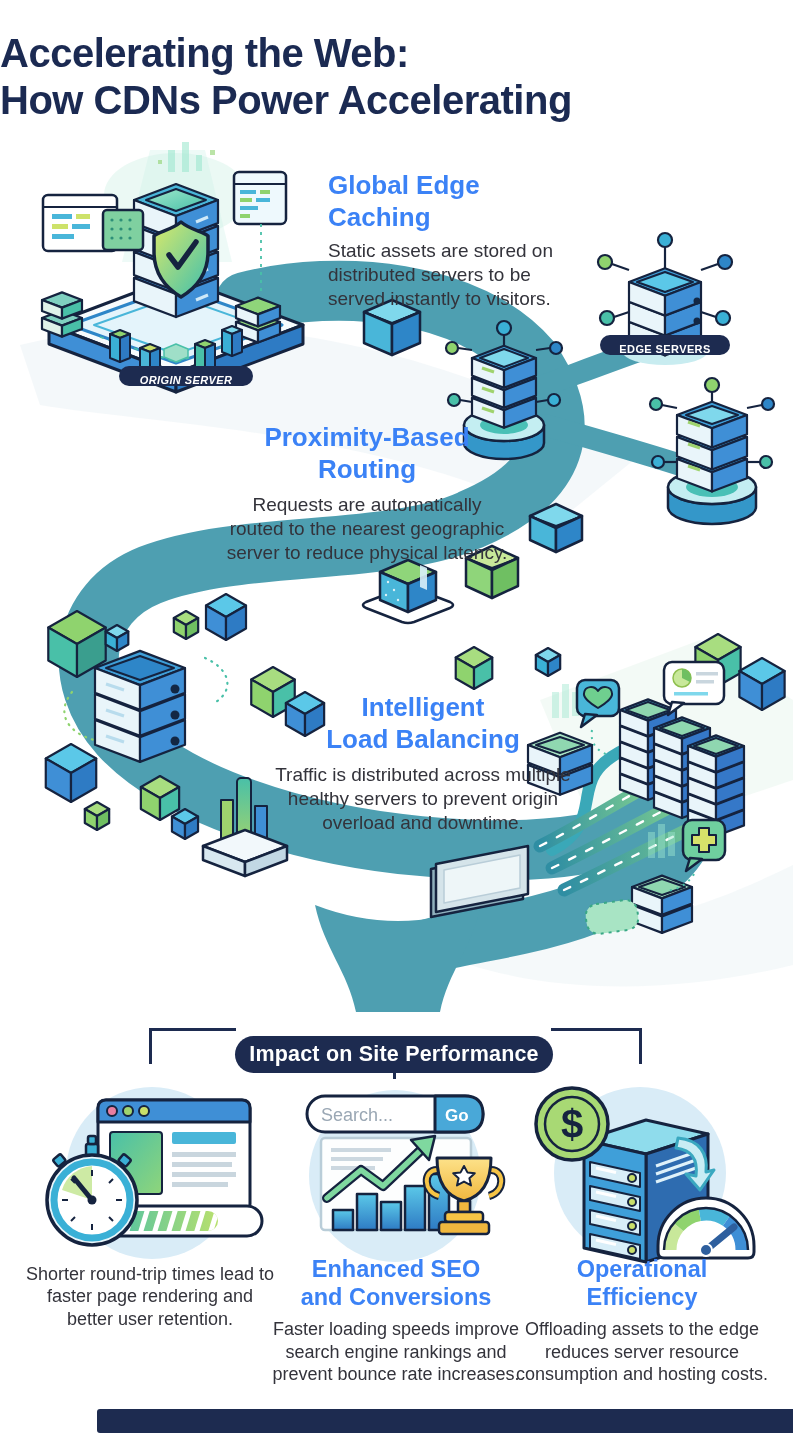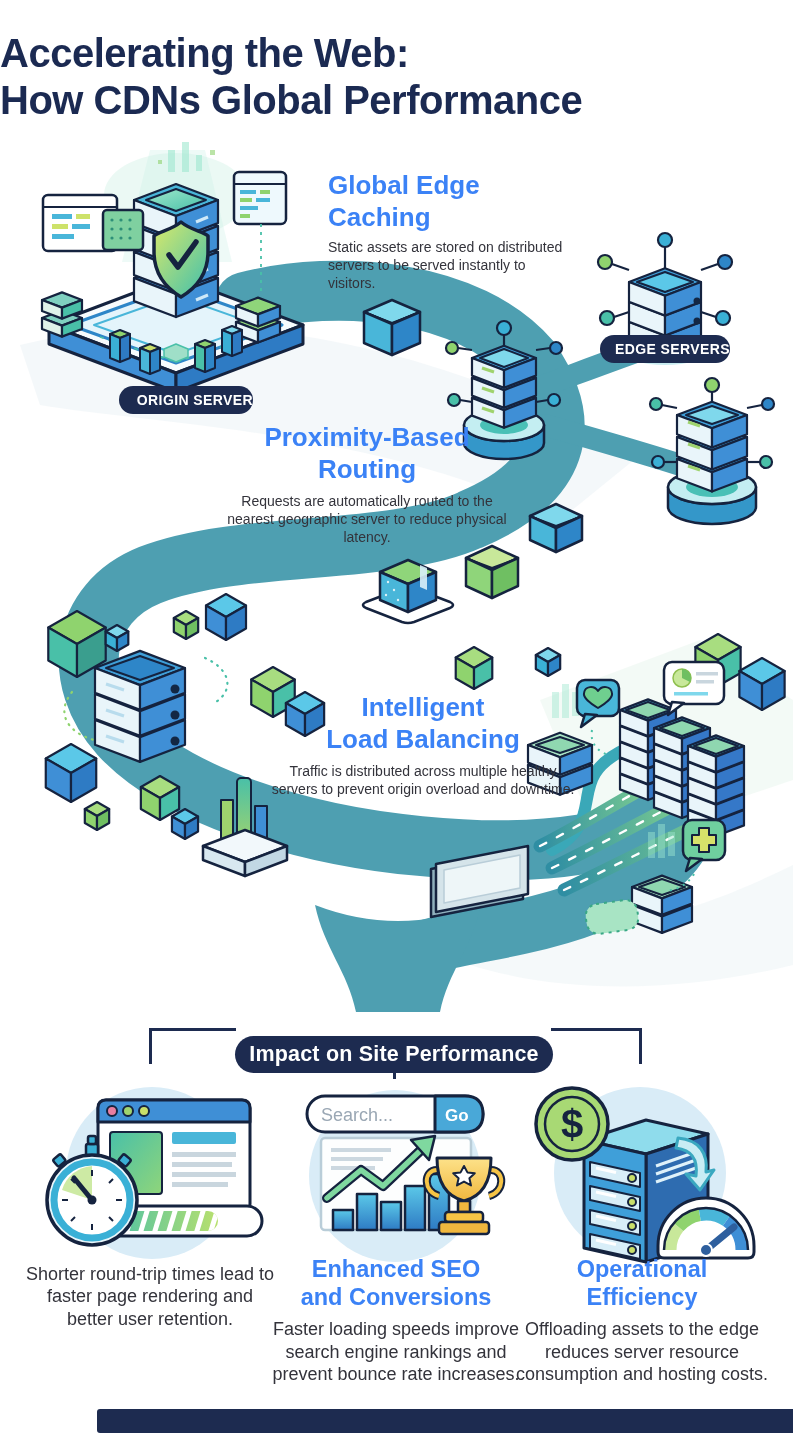--- a/index.html
+++ b/index.html
@@ -3,24 +3,24 @@
 <meta charset="utf-8">
 <style>
   html,body{margin:0;padding:0;background:#ffffff;}
   #poster{position:relative;width:793px;height:1433px;background:#ffffff;overflow:hidden;
           font-family:"Liberation Sans",sans-serif;}
   #scene{position:absolute;left:0;top:0;z-index:1;}
   .txt{position:absolute;z-index:3;}
   .title{left:0;top:30px;width:793px;text-align:left;color:#1b2a52;font-weight:bold;
          font-size:40px;line-height:1.18;letter-spacing:-0.5px;}
   .h1{color:#3b82f6;font-weight:bold;font-size:26px;line-height:1.22;}
-  .body{color:#33333b;font-size:14px;line-height:1.26;margin-top:6px;}
+  .body{color:#33333b;font-size:19px;line-height:1.26;margin-top:6px;}
   .pill{position:absolute;z-index:4;background:#1d2b50;color:#ffffff;font-weight:bold;
         border-radius:15px;text-align:center;letter-spacing:.4px;}
-  .pill.small{font-size:14px;line-height:28px;height:28px;text-align:right;}
+  .pill.small{font-size:11px;line-height:28px;height:20px;}
   .impact{left:235px;top:1036px;width:318px;height:37px;border-radius:20px;
           font-size:21.5px;line-height:37px;letter-spacing:.2px;z-index:4;}
   .conn{position:absolute;background:#1d2b50;z-index:2;}
   .card{position:absolute;top:1256px;text-align:center;z-index:3;}
   .card .h1{font-size:23.5px;line-height:1.18;}
   .card .body{font-size:18px;line-height:1.24;margin-top:7px;}
   .footer{position:absolute;left:97px;top:1409px;width:696px;height:24px;
           background:#1d2b50;border-radius:3px 0 0 3px;z-index:2;}
   #scene path,#scene rect,#scene circle,#scene ellipse,#scene polyline,#scene line{stroke-linejoin:round;}
   text{font-family:"Liberation Sans",sans-serif;}
@@ -548,29 +548,29 @@
     <path d="M 198.6 142.5 A 36 36 0 0 1 214 172" fill="none" stroke="#3f8fd6" stroke-width="13"></path>
     <path d="M 136 172 A 42 42 0 0 1 220 172" fill="none" stroke="#15233f" stroke-width="2.5"></path>
     <path d="M 178 172 L 206 149" stroke="#2e5f9e" stroke-width="7" stroke-linecap="round"></path>
     <circle cx="178" cy="172" r="6" fill="#2e5f9e" stroke="#ffffff" stroke-width="2"></circle>
   </g>
 </g>
 </svg>
 
 <div class="txt title">
   <span>Accelerating the Web:</span><br>
-  <span>How CDNs Global Performance</span>
+  <span>How CDNs Power Accelerating</span>
 </div>
 
 <div class="txt" style="left:328px;top:170px;width:250px;">
   <div class="h1">Global Edge Caching</div>
   <div class="body" style="width:235px;">Static assets are stored on distributed servers to be served instantly to visitors.</div>
 </div>
 
-<div class="pill small" style="left:119px;top:386px;width:134px;">ORIGIN SERVER</div>
+<div class="pill small" style="left:119px;top:366px;width:134px;font-style:italic;">ORIGIN SERVER</div>
 <div class="pill small" style="left:600px;top:335px;width:130px;">EDGE SERVERS</div>
 
 <div class="txt" style="left:222px;top:422px;width:290px;text-align:center;">
   <div class="h1">
     <span>Proximity-Based</span><br>
     <span>Routing</span>
   </div>
   <div class="body" style="width:282px;margin:8px auto 0;">Requests are automatically routed to the nearest geographic server to reduce physical latency.</div>
 </div>
 

